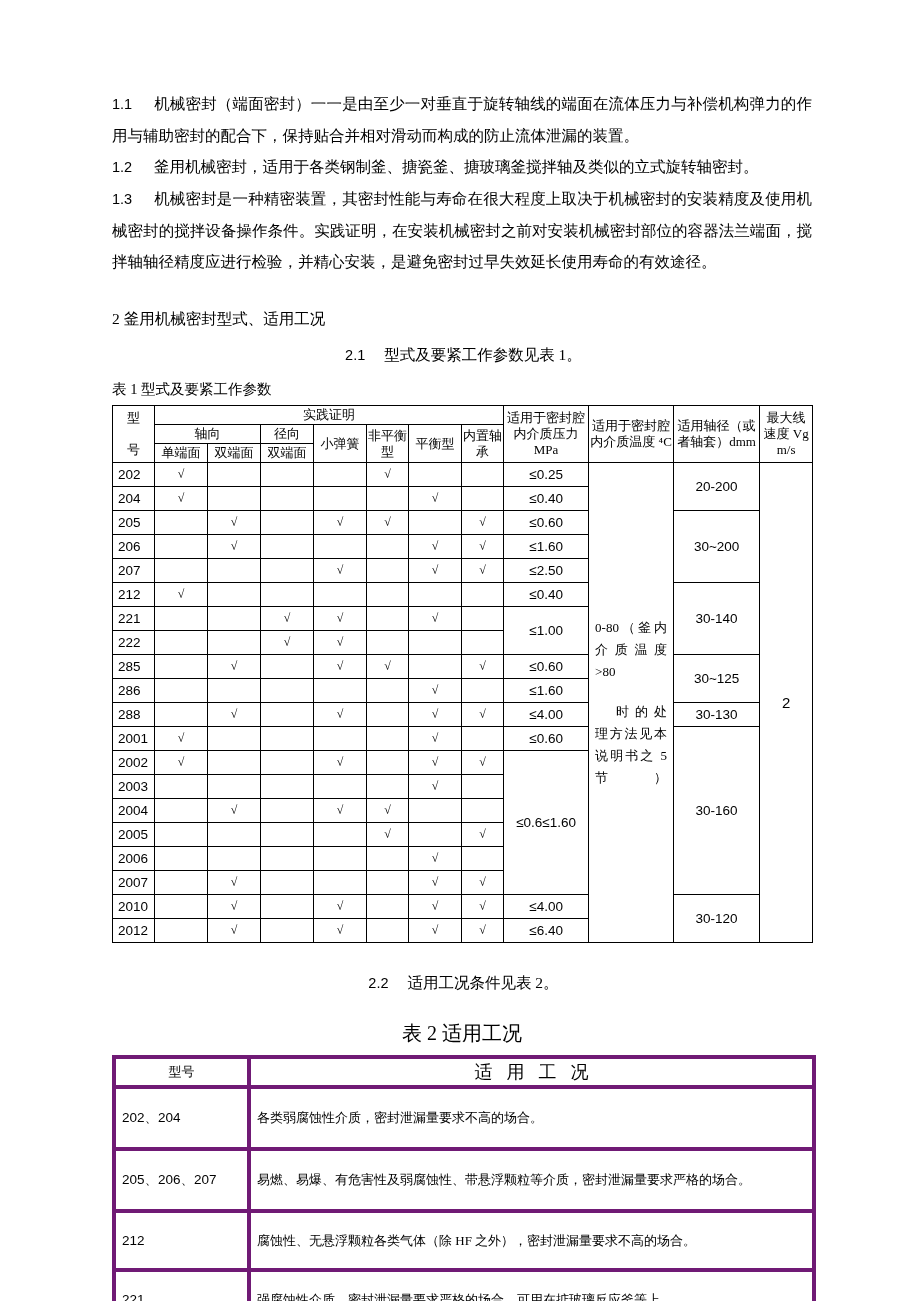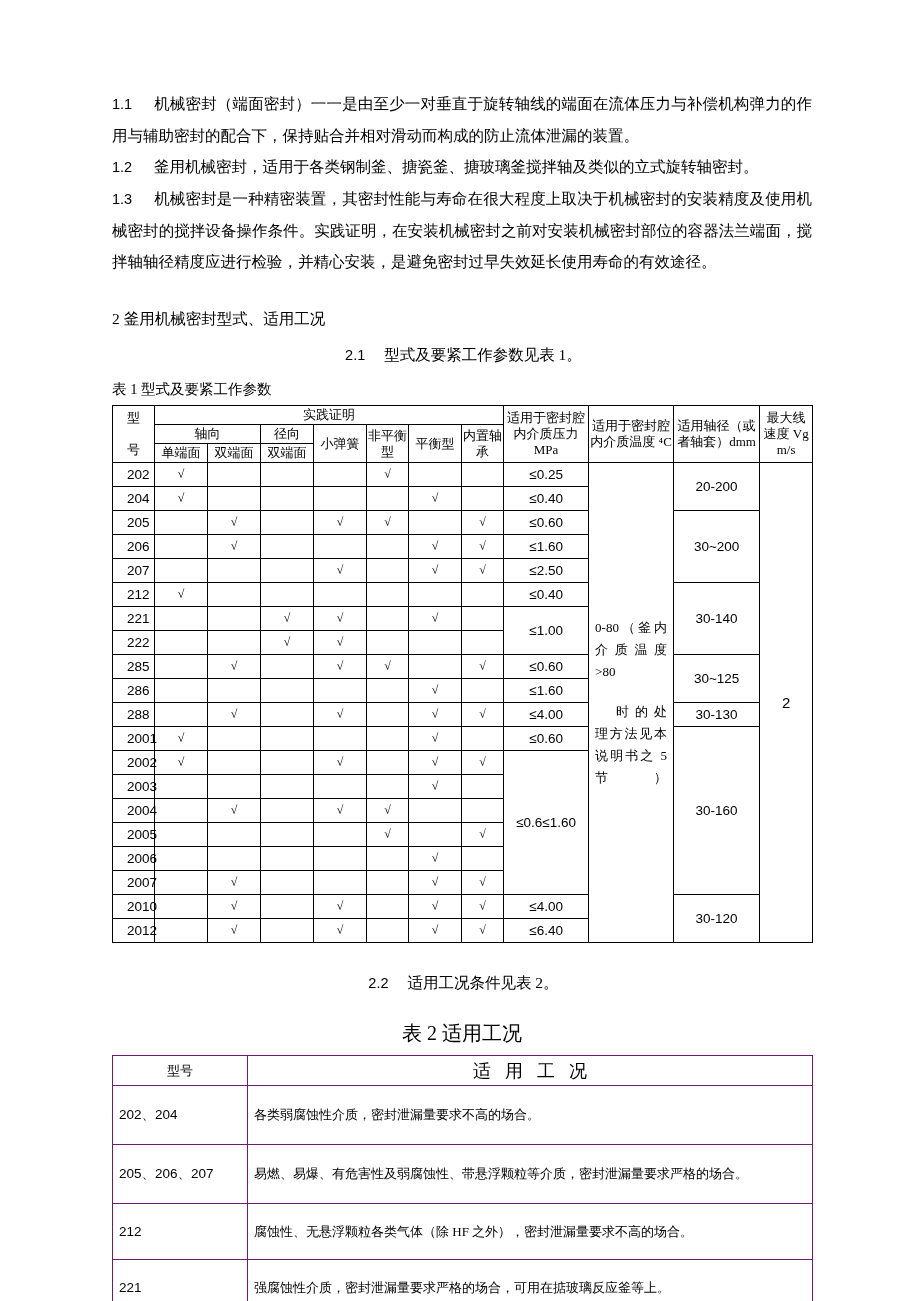--- a/index.html
+++ b/index.html
@@ -84,21 +84,21 @@
     padding: 1px 1px;
   }
   table.t1 th.hz {
     font-family: "Liberation Serif", serif;
     font-size: 13px;
     line-height: 16px;
   }
   table.t1 td.model {
     font-size: 13.5px;
     text-align: left;
-    padding-left: 14px;
+    padding-left: 5px;
   }
   table.t1 td.val {
     font-size: 13.5px;
   }
   table.t1 td.chk {
     font-family: "Liberation Serif", serif;
     font-size: 12px;
   }
   table.t1 td.temp {
     font-family: "Liberation Serif", serif;
@@ -113,21 +113,21 @@
   }
   .rowh { height: 24px; }
 
   
   table.t2 {
     border-collapse: collapse;
     width: 700px;
     table-layout: fixed;
   }
   table.t2 td, table.t2 th {
-    border: 1px solid #701a75;
+    border: 4px solid #701a75;
     vertical-align: middle;
     font-weight: normal;
   }
   table.t2 th.h-model {
     text-align: center;
     font-size: 13px;
     height: 30px;
     font-family: "Liberation Serif", serif;
   }
   table.t2 th.h-cond {

